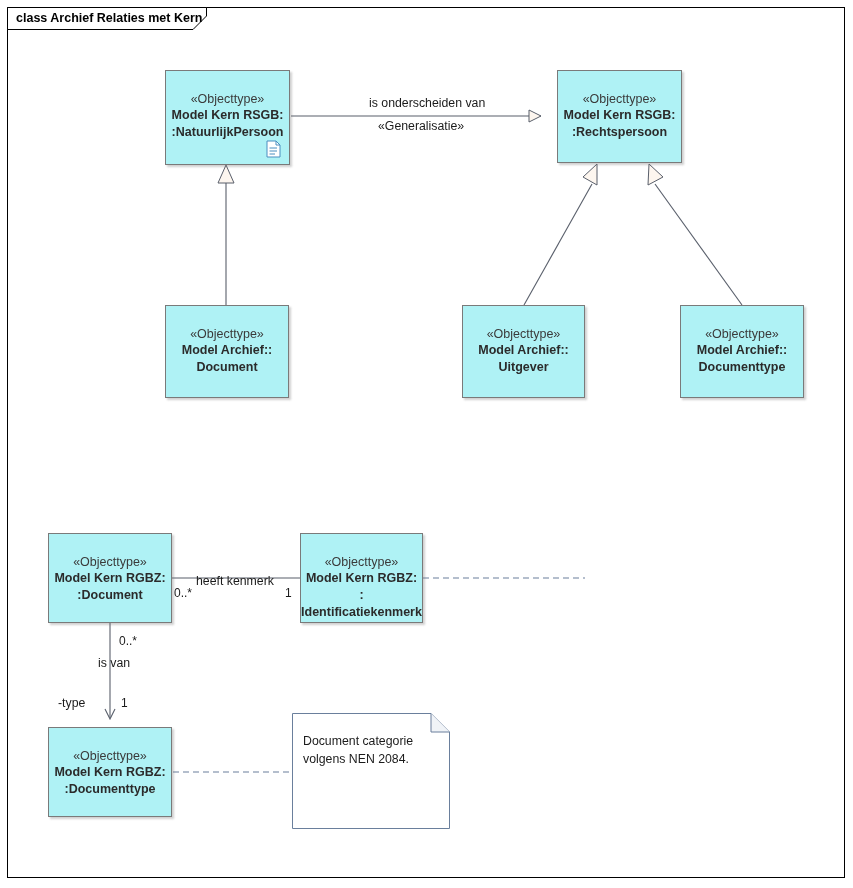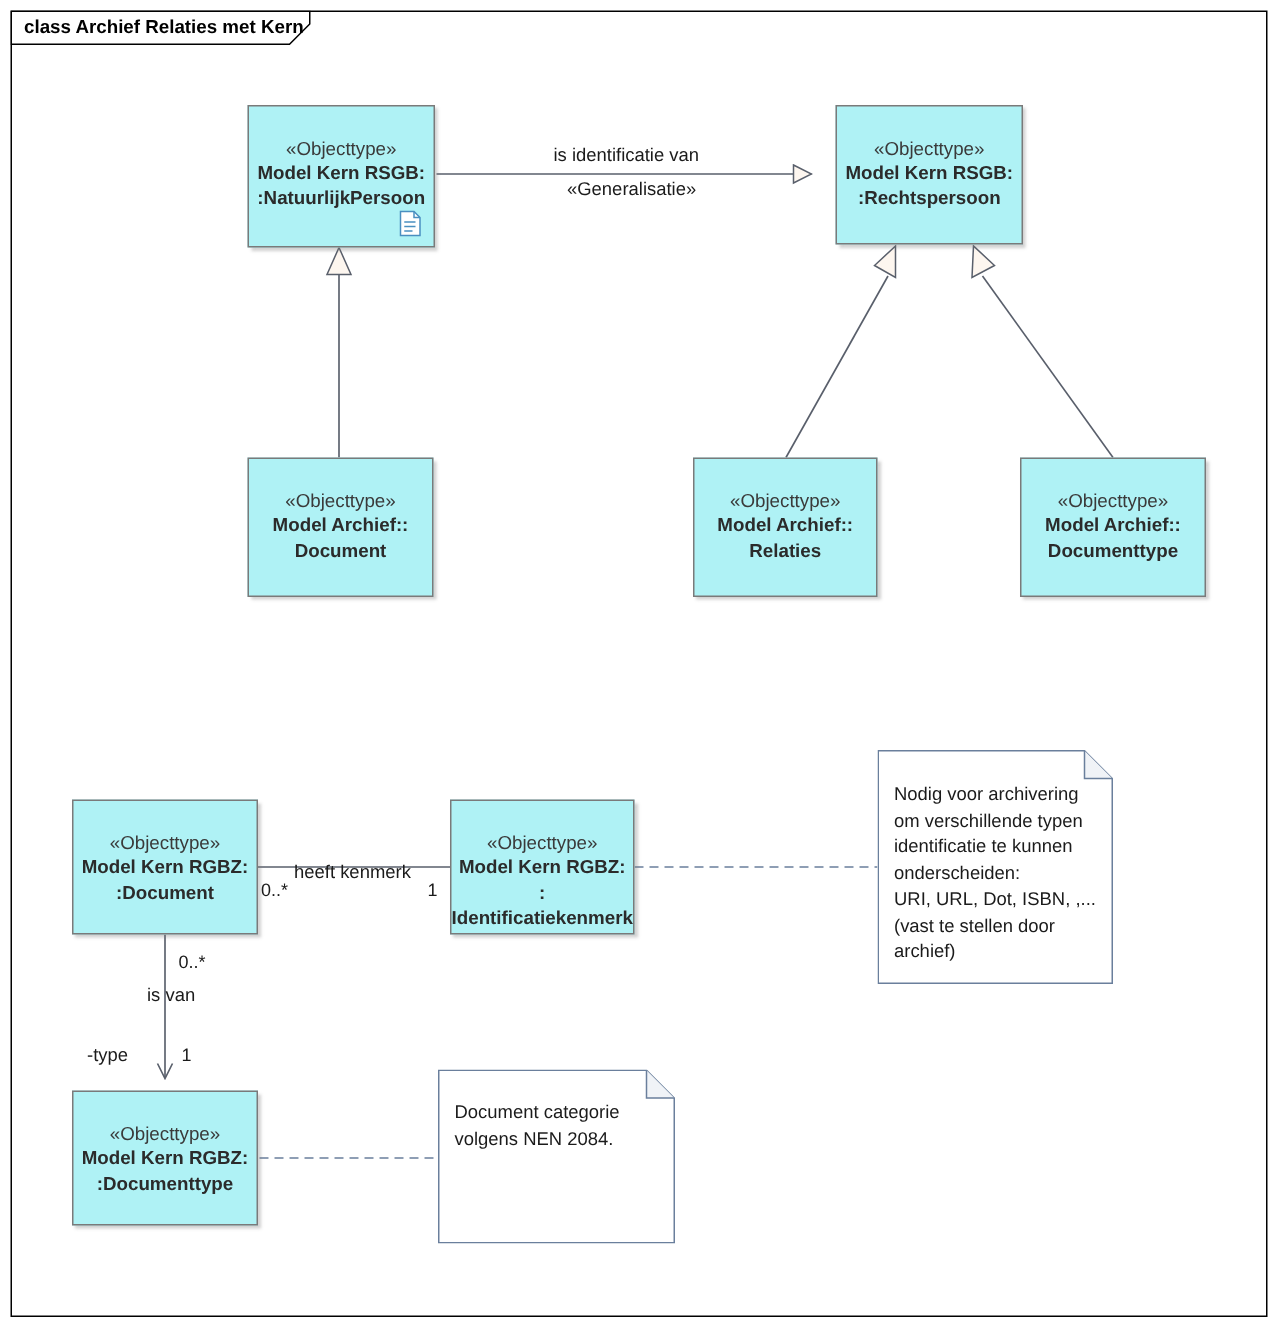--- a/index.html
+++ b/index.html
@@ -204,21 +204,21 @@
 
   <div class="cls" style="left:165px; top:305px; width:124px; height:93px;">
     <div class="stereo">«Objecttype»</div>
     <div class="nm">Model Archief::</div>
     <div class="nm">Document</div>
   </div>
 
   <div class="cls" style="left:462px; top:305px; width:123px; height:93px;">
     <div class="stereo">«Objecttype»</div>
     <div class="nm">Model Archief::</div>
-    <div class="nm">Relaties</div>
+    <div class="nm">Uitgever</div>
   </div>
 
   <div class="cls" style="left:680px; top:305px; width:124px; height:93px;">
     <div class="stereo">«Objecttype»</div>
     <div class="nm">Model Archief::</div>
     <div class="nm">Documenttype</div>
   </div>
 
   <div class="cls" style="left:48px; top:533px; width:124px; height:90px;">
     <div class="stereo">«Objecttype»</div>
@@ -232,39 +232,30 @@
     <div class="nm">:</div>
     <div class="nm overflow">Identificatiekenmerk</div>
   </div>
 
   <div class="cls" style="left:48px; top:727px; width:124px; height:90px;">
     <div class="stereo">«Objecttype»</div>
     <div class="nm">Model Kern RGBZ:</div>
     <div class="nm">:Documenttype</div>
   </div>
 
-  <div class="note" style="left:585px; top:500px; width:157px; height:156px;">
-    <svg style="position:absolute;left:0;top:0;width:157px;height:156px;" viewBox="0 0 157 156">
-      <path d="M0.5,0.5 L138,0.5 L156.5,19 L156.5,155.5 L0.5,155.5 Z" fill="#ffffff" stroke="#6a7f9c" stroke-width="1"></path>
-      <path d="M138,0.5 L138,19 L156.5,19" fill="#f0f3f7" stroke="#6a7f9c" stroke-width="1"></path>
-    </svg>
-    <div class="note-text" style="top:21px;">Nodig voor archivering om verschillende typen identificatie te kunnen onderscheiden:
-URI, URL, Dot, ISBN, ,...
-(vast te stellen door archief)</div>
-  </div>
 
   <div class="note" style="left:292px; top:713px; width:158px; height:116px;">
     <svg style="position:absolute;left:0;top:0;width:158px;height:116px;" viewBox="0 0 158 116">
       <path d="M0.5,0.5 L139,0.5 L157.5,19 L157.5,115.5 L0.5,115.5 Z" fill="#ffffff" stroke="#6a7f9c" stroke-width="1"></path>
       <path d="M139,0.5 L139,19 L157.5,19" fill="#f0f3f7" stroke="#6a7f9c" stroke-width="1"></path>
     </svg>
     <div class="note-text" style="top:20px;">Document categorie volgens NEN 2084.</div>
   </div>
 
-  <div class="lbl" style="left:369px; top:96px;">is identificatie van</div>
+  <div class="lbl" style="left:369px; top:96px;">is onderscheiden van</div>
   <div class="lbl" style="left:378px; top:119px;">«Generalisatie»</div>
 
   <div class="lbl" style="left:196px; top:574px;">heeft kenmerk</div>
   <div class="lbl small" style="left:174px; top:586px;">0..*</div>
   <div class="lbl small" style="left:285px; top:586px;">1</div>
 
   <div class="lbl small" style="left:119px; top:634px;">0..*</div>
   <div class="lbl" style="left:98px; top:656px;">is van</div>
   <div class="lbl" style="left:58px; top:696px;">-type</div>
   <div class="lbl small" style="left:121px; top:696px;">1</div>

